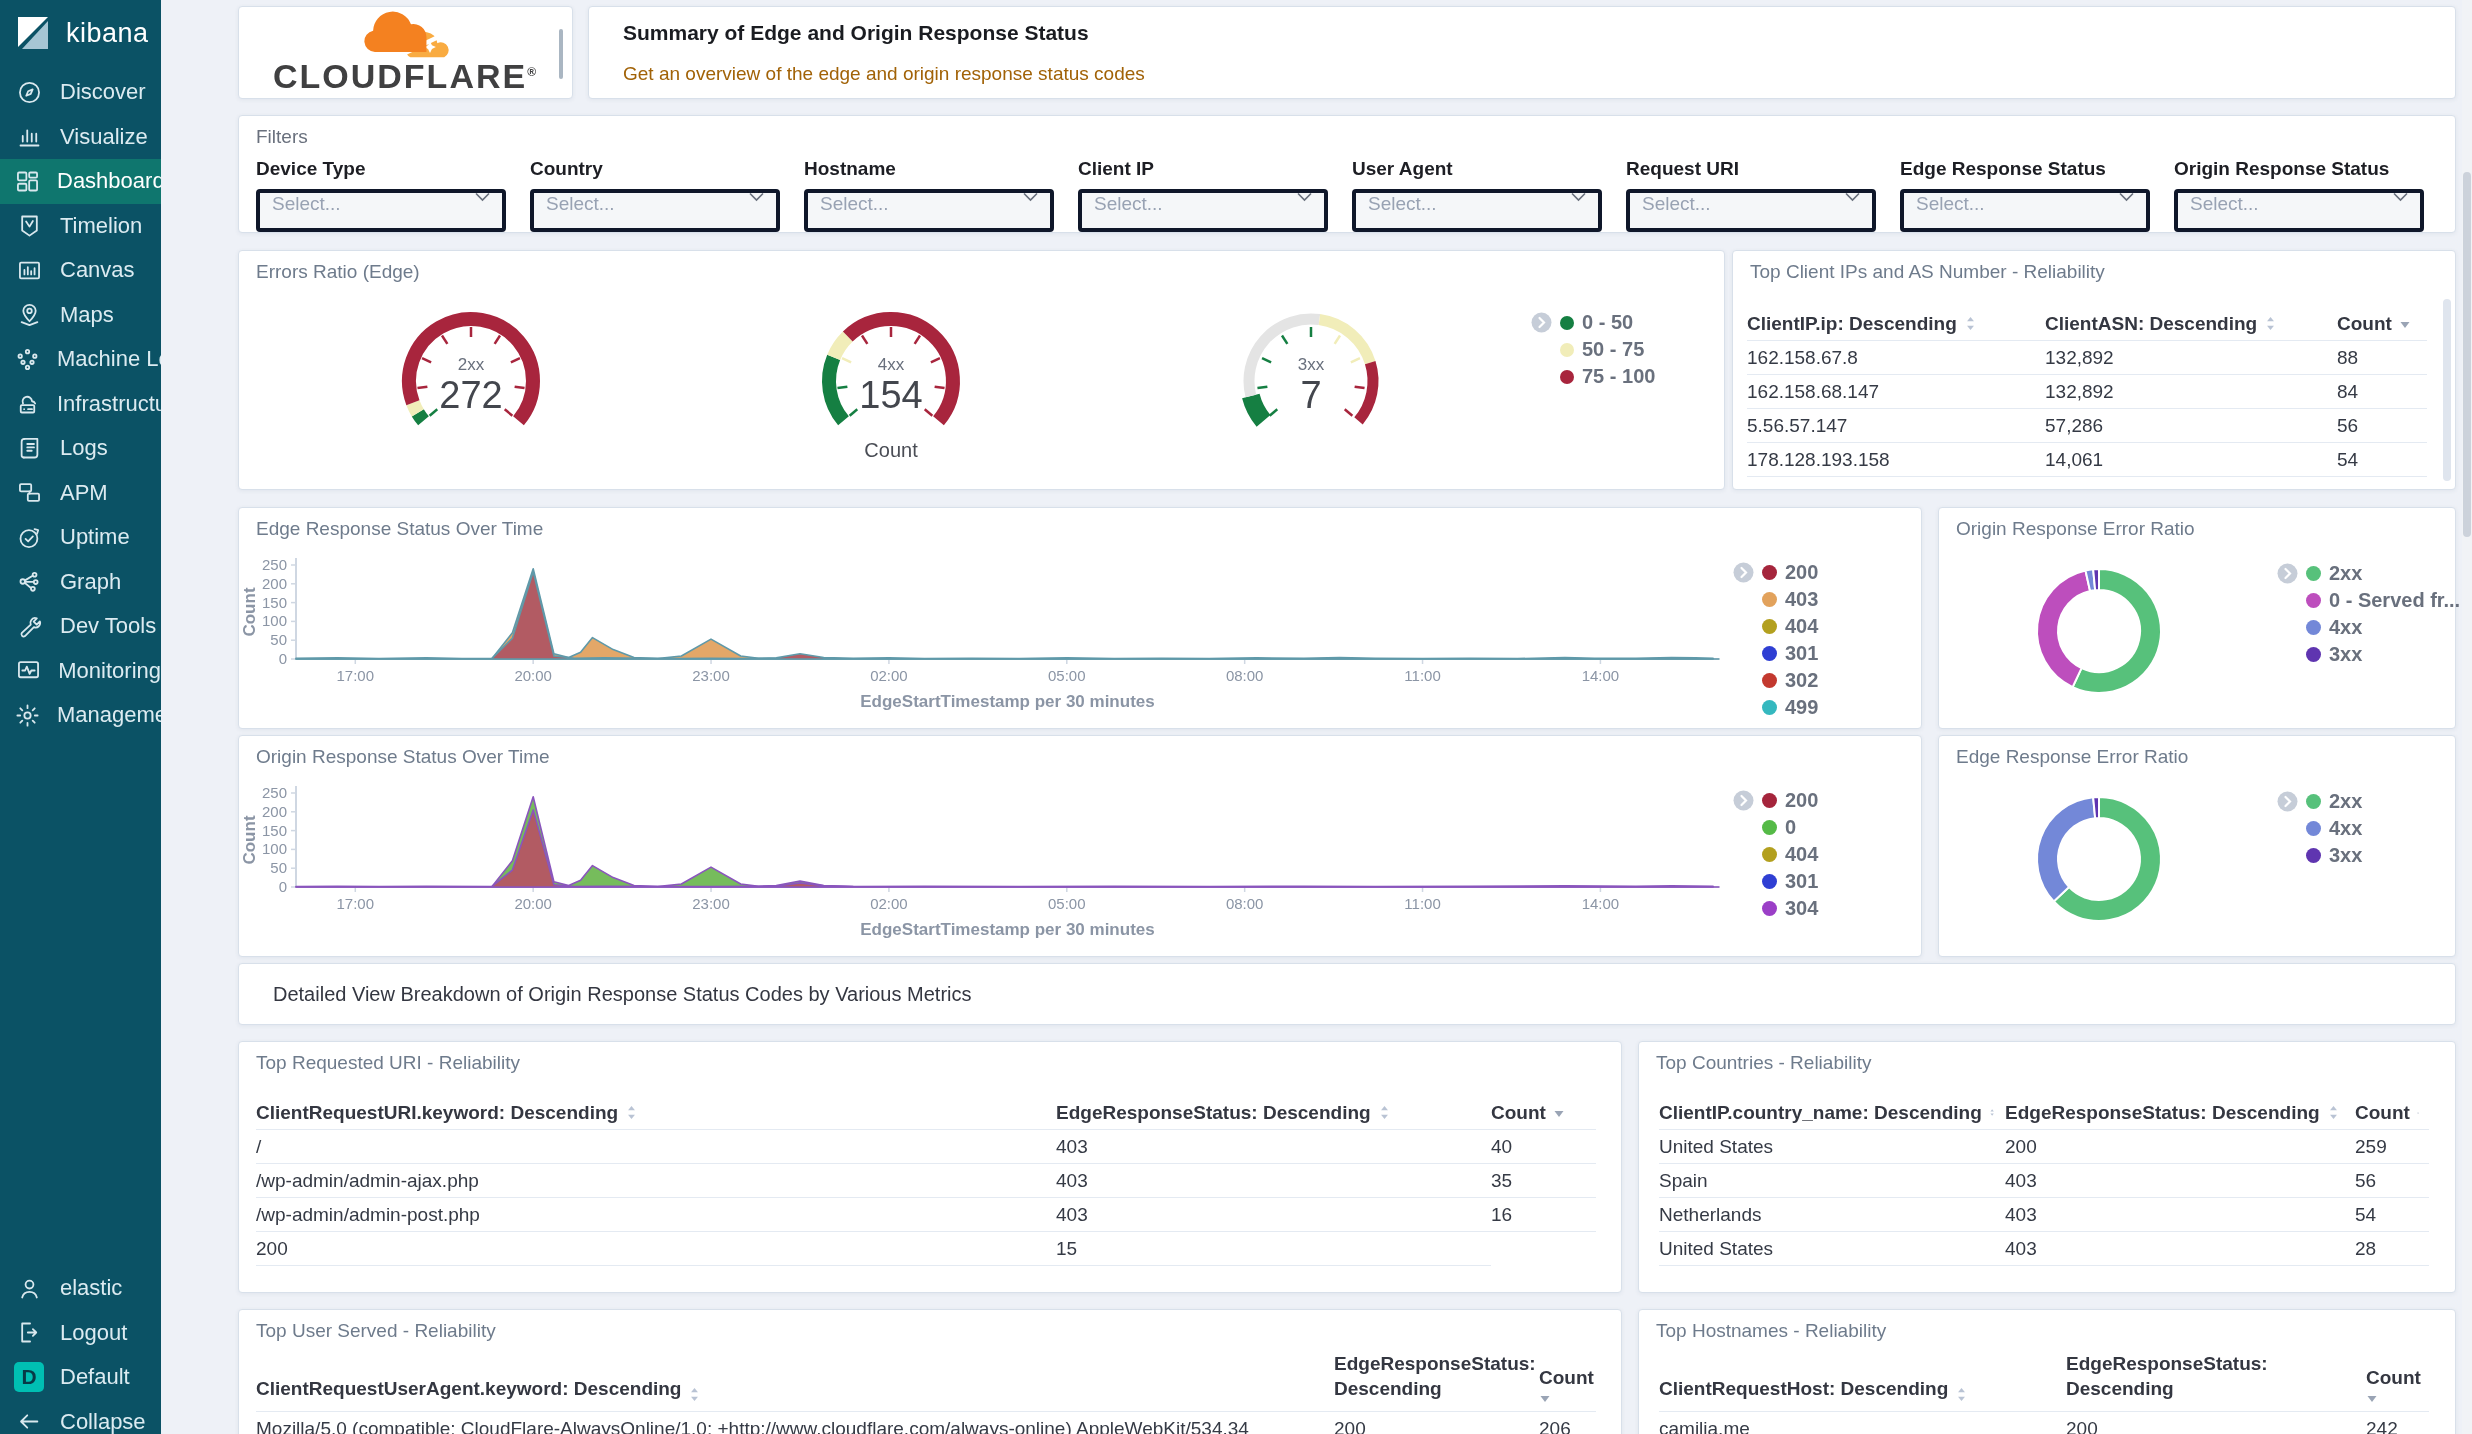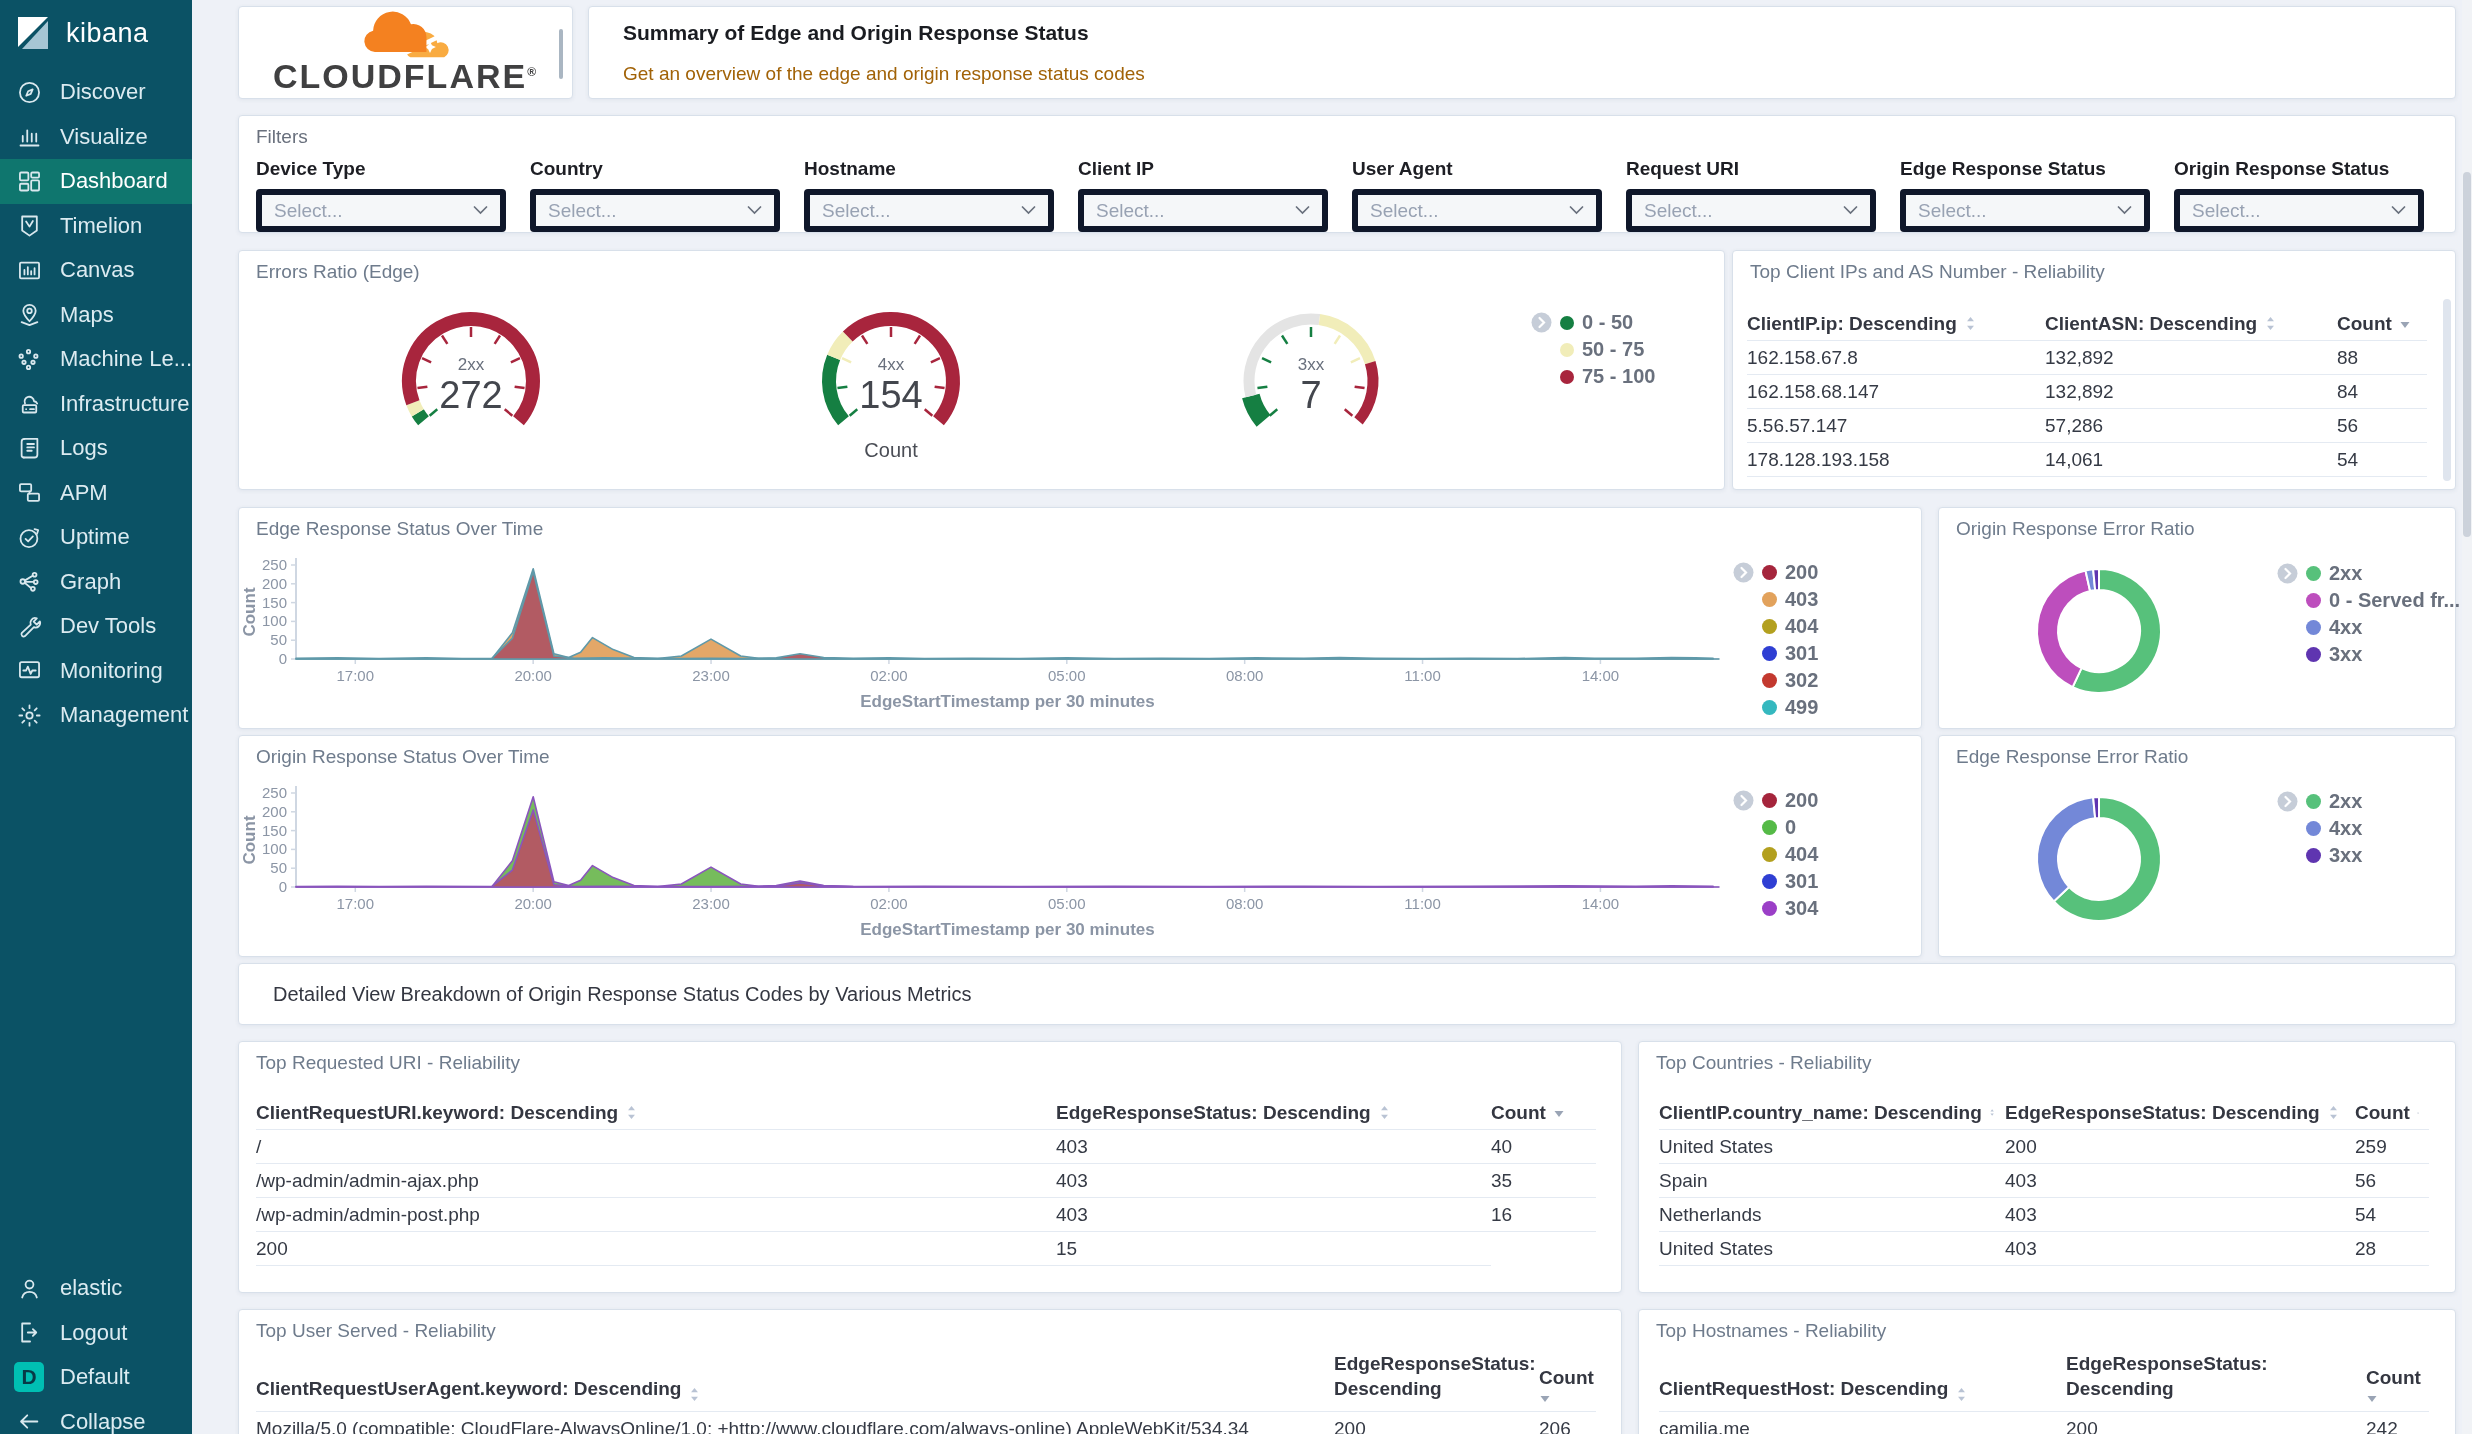--- a/index.html
+++ b/index.html
@@ -1,20 +1,20 @@
 <!DOCTYPE html>
 <html><head>
 <meta charset="utf-8">
 <style>
   * { margin:0; padding:0; box-sizing:border-box; }
   html,body { width:2472px; height:1434px; overflow:hidden;
     font-family:"Liberation Sans", sans-serif; background:#eef1f7; }
 
   
-  .sidebar { position:absolute; left:0; top:0; width:192px; height:1434px;
+  .sidebar { position:absolute; left:0; top:0; width:161px; height:1434px;
     background:#0b5265; overflow:hidden; z-index:5; }
   .brand { display:flex; align-items:center; gap:13px; height:66px; padding-left:13px; }
   .brand-text { color:#fff; font-size:27px; font-weight:500; letter-spacing:.5px; }
   .nav { padding-top:4px; }
   .nav-item { display:flex; align-items:center; gap:16px; height:44.5px;
     padding-left:14px; cursor:pointer; }
   .nav-item.sel { background:#0f766e; }
   .nav-item .ic { width:30px; display:flex; justify-content:center; align-items:center; }
   .nav-item .lbl { color:#dcebf1; font-size:22px; white-space:nowrap; }
   .nav-item.sel .lbl { color:#ffffff; }
@@ -38,22 +38,22 @@
   .drag-handle { position:absolute; right:9px; top:22px; width:4px; height:50px;
     background:#aab6c2; border-radius:2px; }
   .hd-title { position:absolute; left:34px; top:14px; font-size:21px; font-weight:bold; color:#1a1c21; }
   .hd-sub { position:absolute; left:34px; top:56px; font-size:19px; color:#a16207; }
 
   
   .filters-title { position:absolute; left:17px; top:10px; font-size:19px; color:#69707d; }
   .ffields { position:absolute; left:17px; top:42px; display:flex; }
   .ffield { width:250px; margin-right:24px; }
   .flabel { font-size:19px; font-weight:bold; color:#1d1e24; margin-bottom:9px; }
-  .fselect { width:250px; height:43px; background:#f5f7f9; border:6px solid #0f172a;
-    border-radius:4px; display:flex; align-items:center; justify-content:space-between;
+  .fselect { width:250px; height:43px; background:#f5f7f9; border:4px solid #0f172a;
+    border-radius:4px; display:flex; align-items:flex-start; justify-content:space-between;
     padding:0 12px; cursor:pointer; }
   .fph { color:#98a2b3; font-size:19px; }
 
   
   .legend { position:absolute; }
   .lrow { display:flex; align-items:center; height:27px; gap:8px; font-size:20px;
     color:#69707d; cursor:pointer; white-space:nowrap;font-weight:bold; }
   .lrow .indent { width:21px; flex:0 0 21px; }
   .dot { border-radius:50%; flex:0 0 auto; }
 

